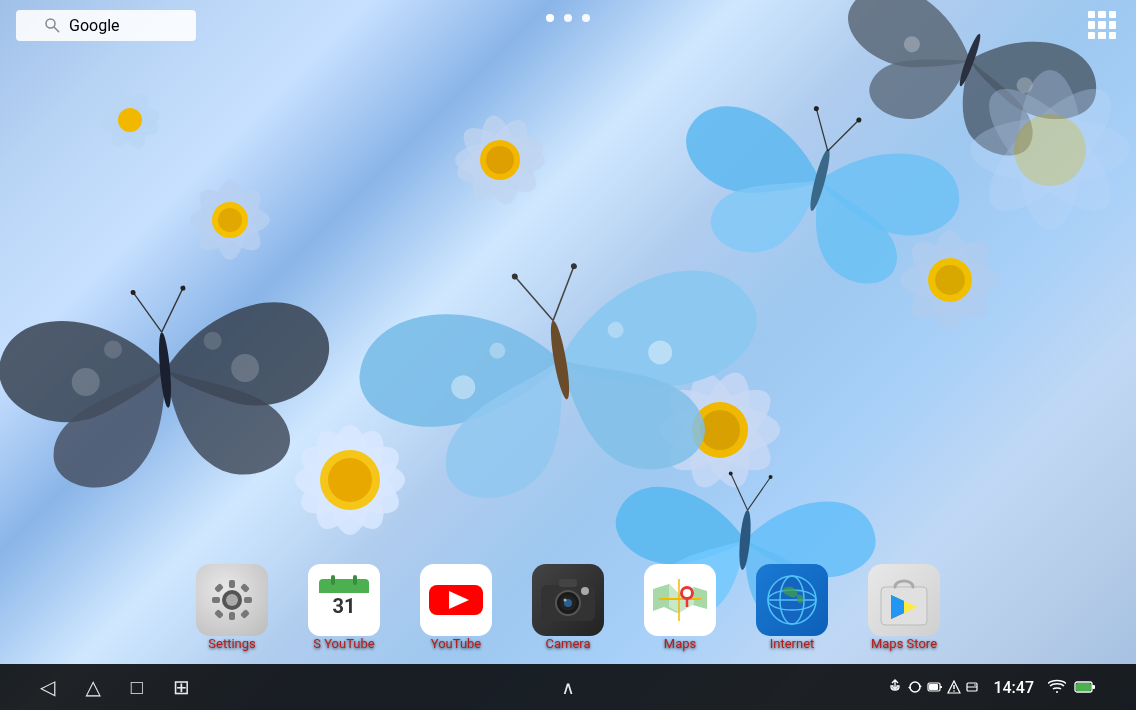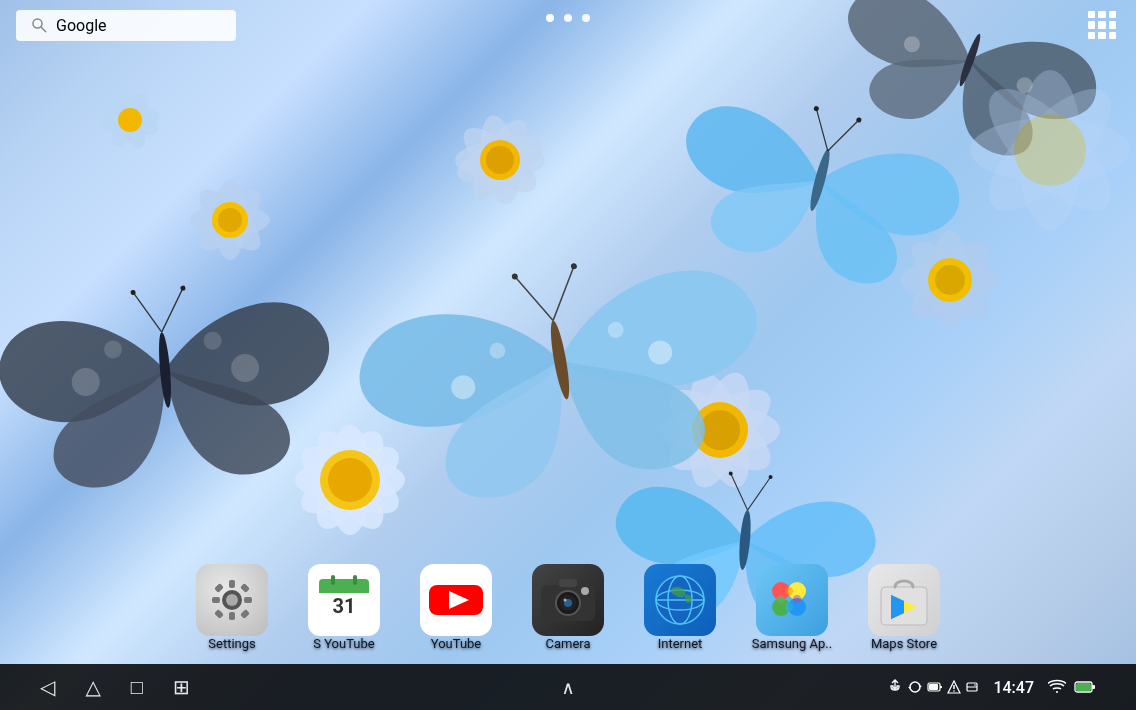--- a/index.html
+++ b/index.html
@@ -50,22 +50,22 @@
       justify-content: space-between;
       padding: 0 16px;
       z-index: 10;
     }
 
     #search-bar {
       display: flex;
       align-items: center;
       background: rgba(255,255,255,0.88);
       border-radius: 4px;
-      padding: 6px 14px;
-      width: 220px;
+      padding: 6px 27px;
+      width: 180px;
       gap: 8px;
     }
 
     #search-bar .search-icon-svg {
       width: 18px;
       height: 18px;
       flex-shrink: 0;
     }
 
     
@@ -134,21 +134,21 @@
       display: flex;
       align-items: center;
       justify-content: center;
       margin-bottom: 0;
       overflow: hidden;
       position: relative;
     }
 
     .app-label {
       font-size: 13px;
-      color: #0f172a;
+      color: #b91c1c;
       text-shadow: 0 1px 3px rgba(0,0,0,0.7);
       text-align: center;
       font-weight: 400;
     }
 
     
     .settings-icon-wrap {
       background: radial-gradient(circle at 40% 35%, #e8e8e8, #bbb);
       border-radius: 14px;
     }
@@ -496,57 +496,59 @@
         <circle cx="28" cy="31" r="1.5" fill="white" fill-opacity="0.6"></circle>
 
         <rect x="22" y="10" width="18" height="8" rx="3" fill="#444"></rect>
 
         <circle cx="48" cy="22" r="4" fill="#aaa"></circle>
       </svg>
     </div>
     <span class="app-label">Camera</span>
   </div>
 
+  <div class="app-icon">
+    <div class="app-icon-img maps-icon-wrap">
+      <svg width="62" height="62" viewBox="0 0 62 62">
+
+        <rect x="4" y="4" width="54" height="54" rx="8" fill="white"></rect>
+
+        <path d="M4,20 L20,15 L30,25 L45,18 L58,22 L58,40 L40,35 L28,44 L15,38 L4,42Z" fill="#a8d8a8"></path>
+        <path d="M20,15 L30,25 L45,18 L45,35 L30,44 L20,38Z" fill="#c8e8c8"></path>
+
+        <path d="M10,30 L52,30" stroke="#f5b800" stroke-width="2" fill="none"></path>
+        <path d="M30,10 L30,52" stroke="#f5b800" stroke-width="1.5" fill="none"></path>
+
+        <circle cx="38" cy="24" r="7" fill="#e53935"></circle>
+        <circle cx="38" cy="24" r="4" fill="white"></circle>
+        <path d="M38,28 L38,38" stroke="#e53935" stroke-width="2.5"></path>
+      </svg>
+    </div>
+    <span class="app-label">Maps</span>
+  </div>
 
   <div class="app-icon">
     <div class="app-icon-img internet-icon-wrap">
       <svg width="62" height="62" viewBox="0 0 62 62">
 
         <circle cx="31" cy="31" r="24" fill="#1565c0"></circle>
 
         <ellipse cx="31" cy="31" rx="24" ry="10" fill="none" stroke="#4fc3f7" stroke-width="1.5" fill-opacity="0"></ellipse>
         <line x1="7" y1="31" x2="55" y2="31" stroke="#4fc3f7" stroke-width="1.5"></line>
 
         <ellipse cx="31" cy="31" rx="12" ry="24" fill="none" stroke="#4fc3f7" stroke-width="1.5"></ellipse>
         <circle cx="31" cy="31" r="24" fill="none" stroke="#4fc3f7" stroke-width="1.5"></circle>
 
         <path d="M22,20 C26,16 34,18 36,22 C38,26 34,30 30,28 C26,26 20,24 22,20Z" fill="#43a047" fill-opacity="0.7"></path>
         <path d="M36,26 C40,24 44,28 42,32 C40,36 36,34 36,30Z" fill="#43a047" fill-opacity="0.7"></path>
       </svg>
     </div>
     <span class="app-label">Internet</span>
   </div>
 
-  <div class="app-icon">
-    <div class="app-icon-img samsung-icon-wrap">
-      <svg width="62" height="62" viewBox="0 0 62 62">
-
-        <circle cx="20" cy="22" r="9" fill="#ff5252"></circle>
-        <circle cx="36" cy="22" r="9" fill="#ffeb3b"></circle>
-        <circle cx="20" cy="38" r="9" fill="#4caf50"></circle>
-        <circle cx="36" cy="38" r="9" fill="#2196f3"></circle>
-
-        <circle cx="28" cy="22" r="4" fill="#ff8f00" fill-opacity="0.5"></circle>
-        <circle cx="20" cy="30" r="4" fill="#66bb6a" fill-opacity="0.5"></circle>
-        <circle cx="28" cy="38" r="4" fill="#29b6f6" fill-opacity="0.5"></circle>
-        <circle cx="36" cy="30" r="4" fill="#ab47bc" fill-opacity="0.5"></circle>
-      </svg>
-    </div>
-    <span class="app-label">Samsung Ap..</span>
-  </div>
 
   <div class="app-icon">
     <div class="app-icon-img playstore-icon-wrap">
       <svg width="62" height="62" viewBox="0 0 62 62">
 
         <rect x="8" y="18" width="46" height="38" rx="4" fill="#e0e0e0"></rect>
         <rect x="8" y="18" width="46" height="38" rx="4" fill="none" stroke="#bbb" stroke-width="1"></rect>
 
         <path d="M22,18 C22,10 40,10 40,18" fill="none" stroke="#aaa" stroke-width="3" stroke-linecap="round"></path>
 

